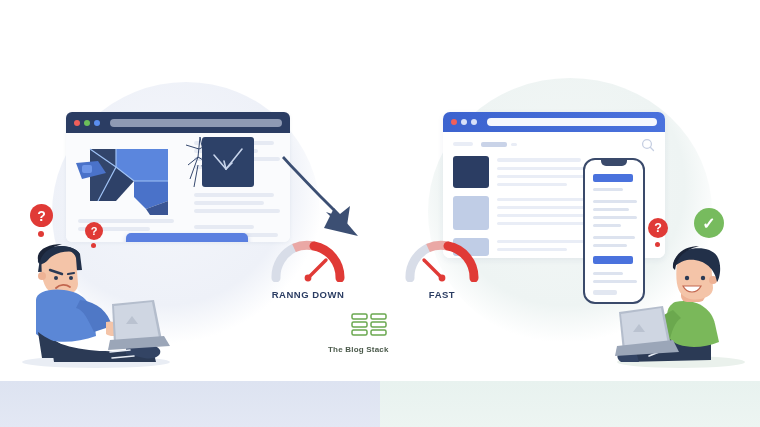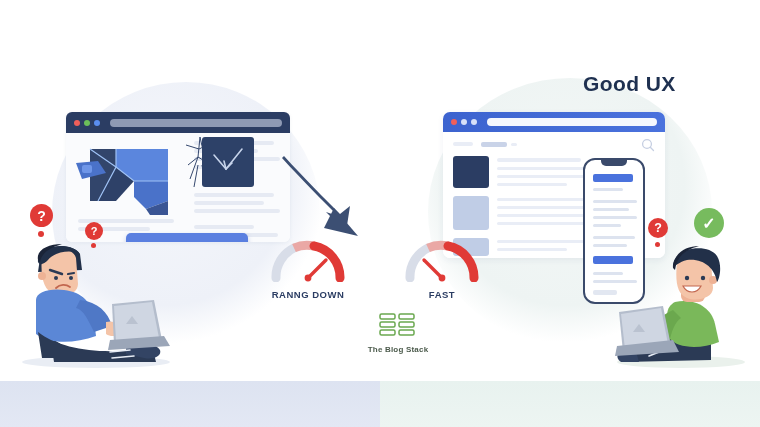--- a/index.html
+++ b/index.html
@@ -127,40 +127,39 @@
   #q3 { left: 648px; top: 218px; width: 20px; height: 20px; font-size: 12.5px; }
   #q3dot { position: absolute; left: 655px; top: 242px; width: 5px; height: 5px; border-radius: 50%; background: #e03a36; }
   #check { left: 694px; top: 208px; width: 30px; height: 30px; }
 
   
   .person { position: absolute; }
   #person-bad  { left: 14px;  top: 240px; }
   #person-good { left: 615px; top: 240px; }
 
   
-  #watermark { position: absolute; left: 356px; top: 312px; width: 84px; text-align: center; }
+  #watermark { position: absolute; left: 328px; top: 312px; width: 84px; }
   #watermark .wm-text {
     margin-top: 3px; font-size: 8px; font-weight: bold;
     color: #4b5a4b; letter-spacing: .2px; white-space: nowrap;
   }
 </style>
 </head>
 <body>
 
 <div id="stage">
 
   <div class="blob blob-left"></div>
   <div class="blob blob-right"></div>
 
   <div id="band">
     <div class="half left"></div>
     <div class="half right"></div>
   </div>
 
-  <div class="heading good">Good UX</div>
 
   <div class="browser" id="win-bad">
     <div class="bar">
       <span class="dot r"></span>
       <span class="dot g"></span>
       <span class="dot b"></span>
       <span class="url"></span>
     </div>
     <div class="page">
 

